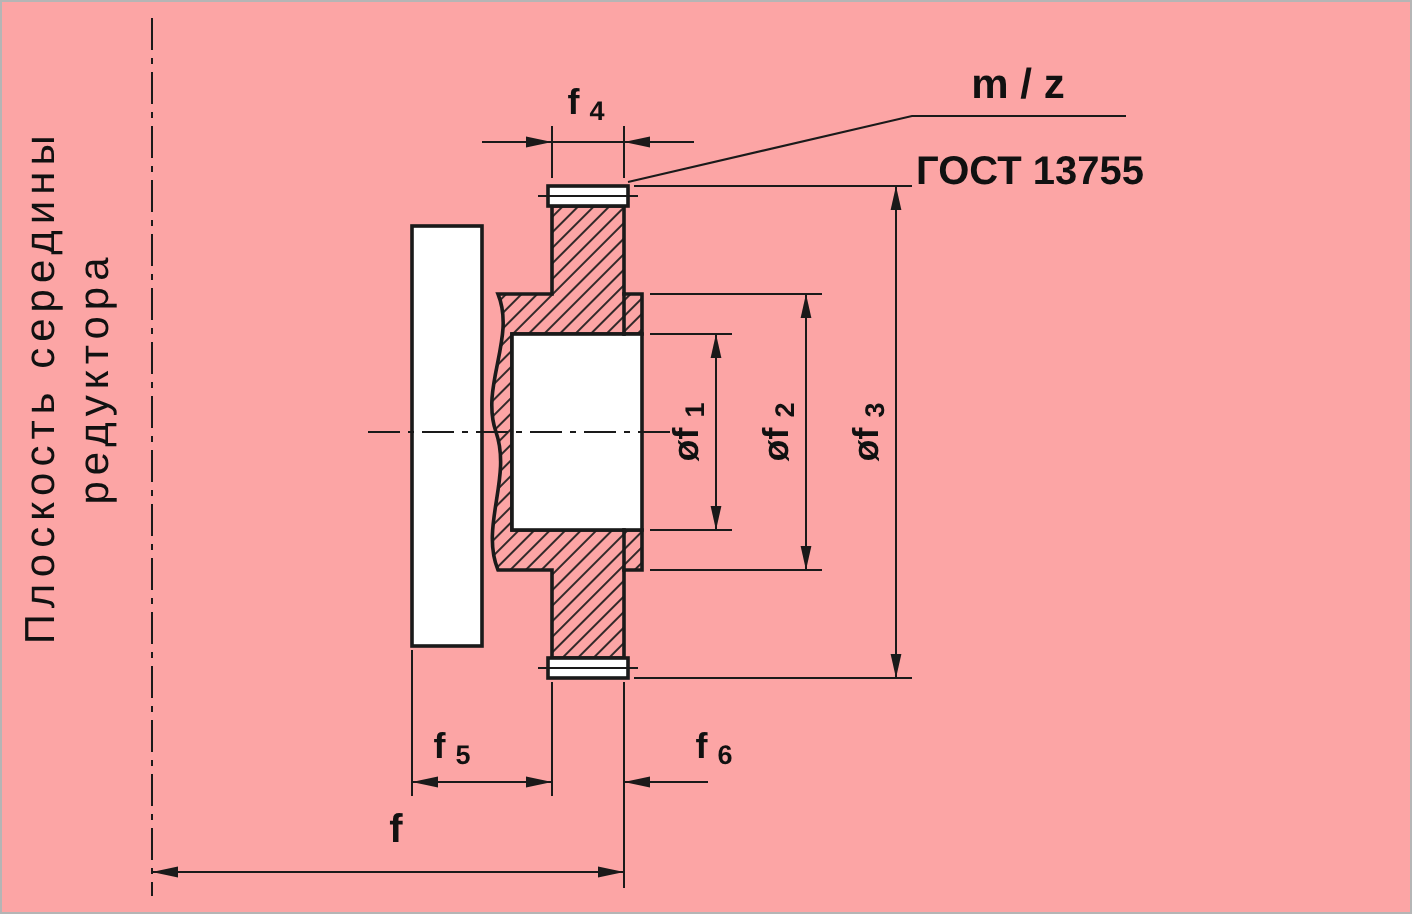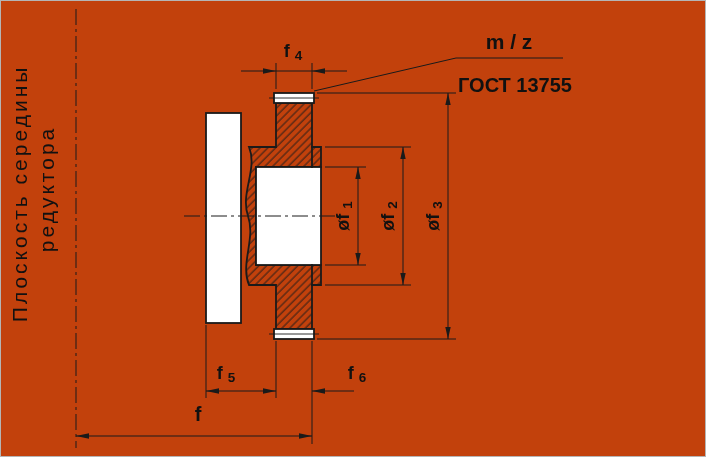--- a/index.html
+++ b/index.html
@@ -1,18 +1,18 @@
 <!DOCTYPE html>
 <html><head>
 <meta charset="utf-8">
 <style>
   html,body{margin:0;padding:0;background:#e8e8e8;}
   .frame{
     width:706px;height:457px;box-sizing:border-box;
-    background:#c2410c;border:1px solid #b5b5b5;
+    background:#fca5a5;border:1px solid #b5b5b5;
     position:relative;overflow:hidden;
     font-family:"Liberation Sans", sans-serif;
   }
   svg{display:block;}
   text{fill:#111;font-family:"Liberation Sans", sans-serif;}
   .outline{stroke:#1a1a1a;stroke-width:1.8;fill:none;stroke-linecap:square;}
   .outline-fill{stroke:#1a1a1a;stroke-width:1.8;fill:#ffffff;}
   .thin{stroke:#1a1a1a;stroke-width:1;fill:none;stroke-linecap:butt;}
   .xtra-thin{stroke:#1a1a1a;stroke-width:0.9;fill:none;}
   .centerline{stroke:#1a1a1a;stroke-width:1;fill:none;stroke-dasharray:16 4 3 4;}

